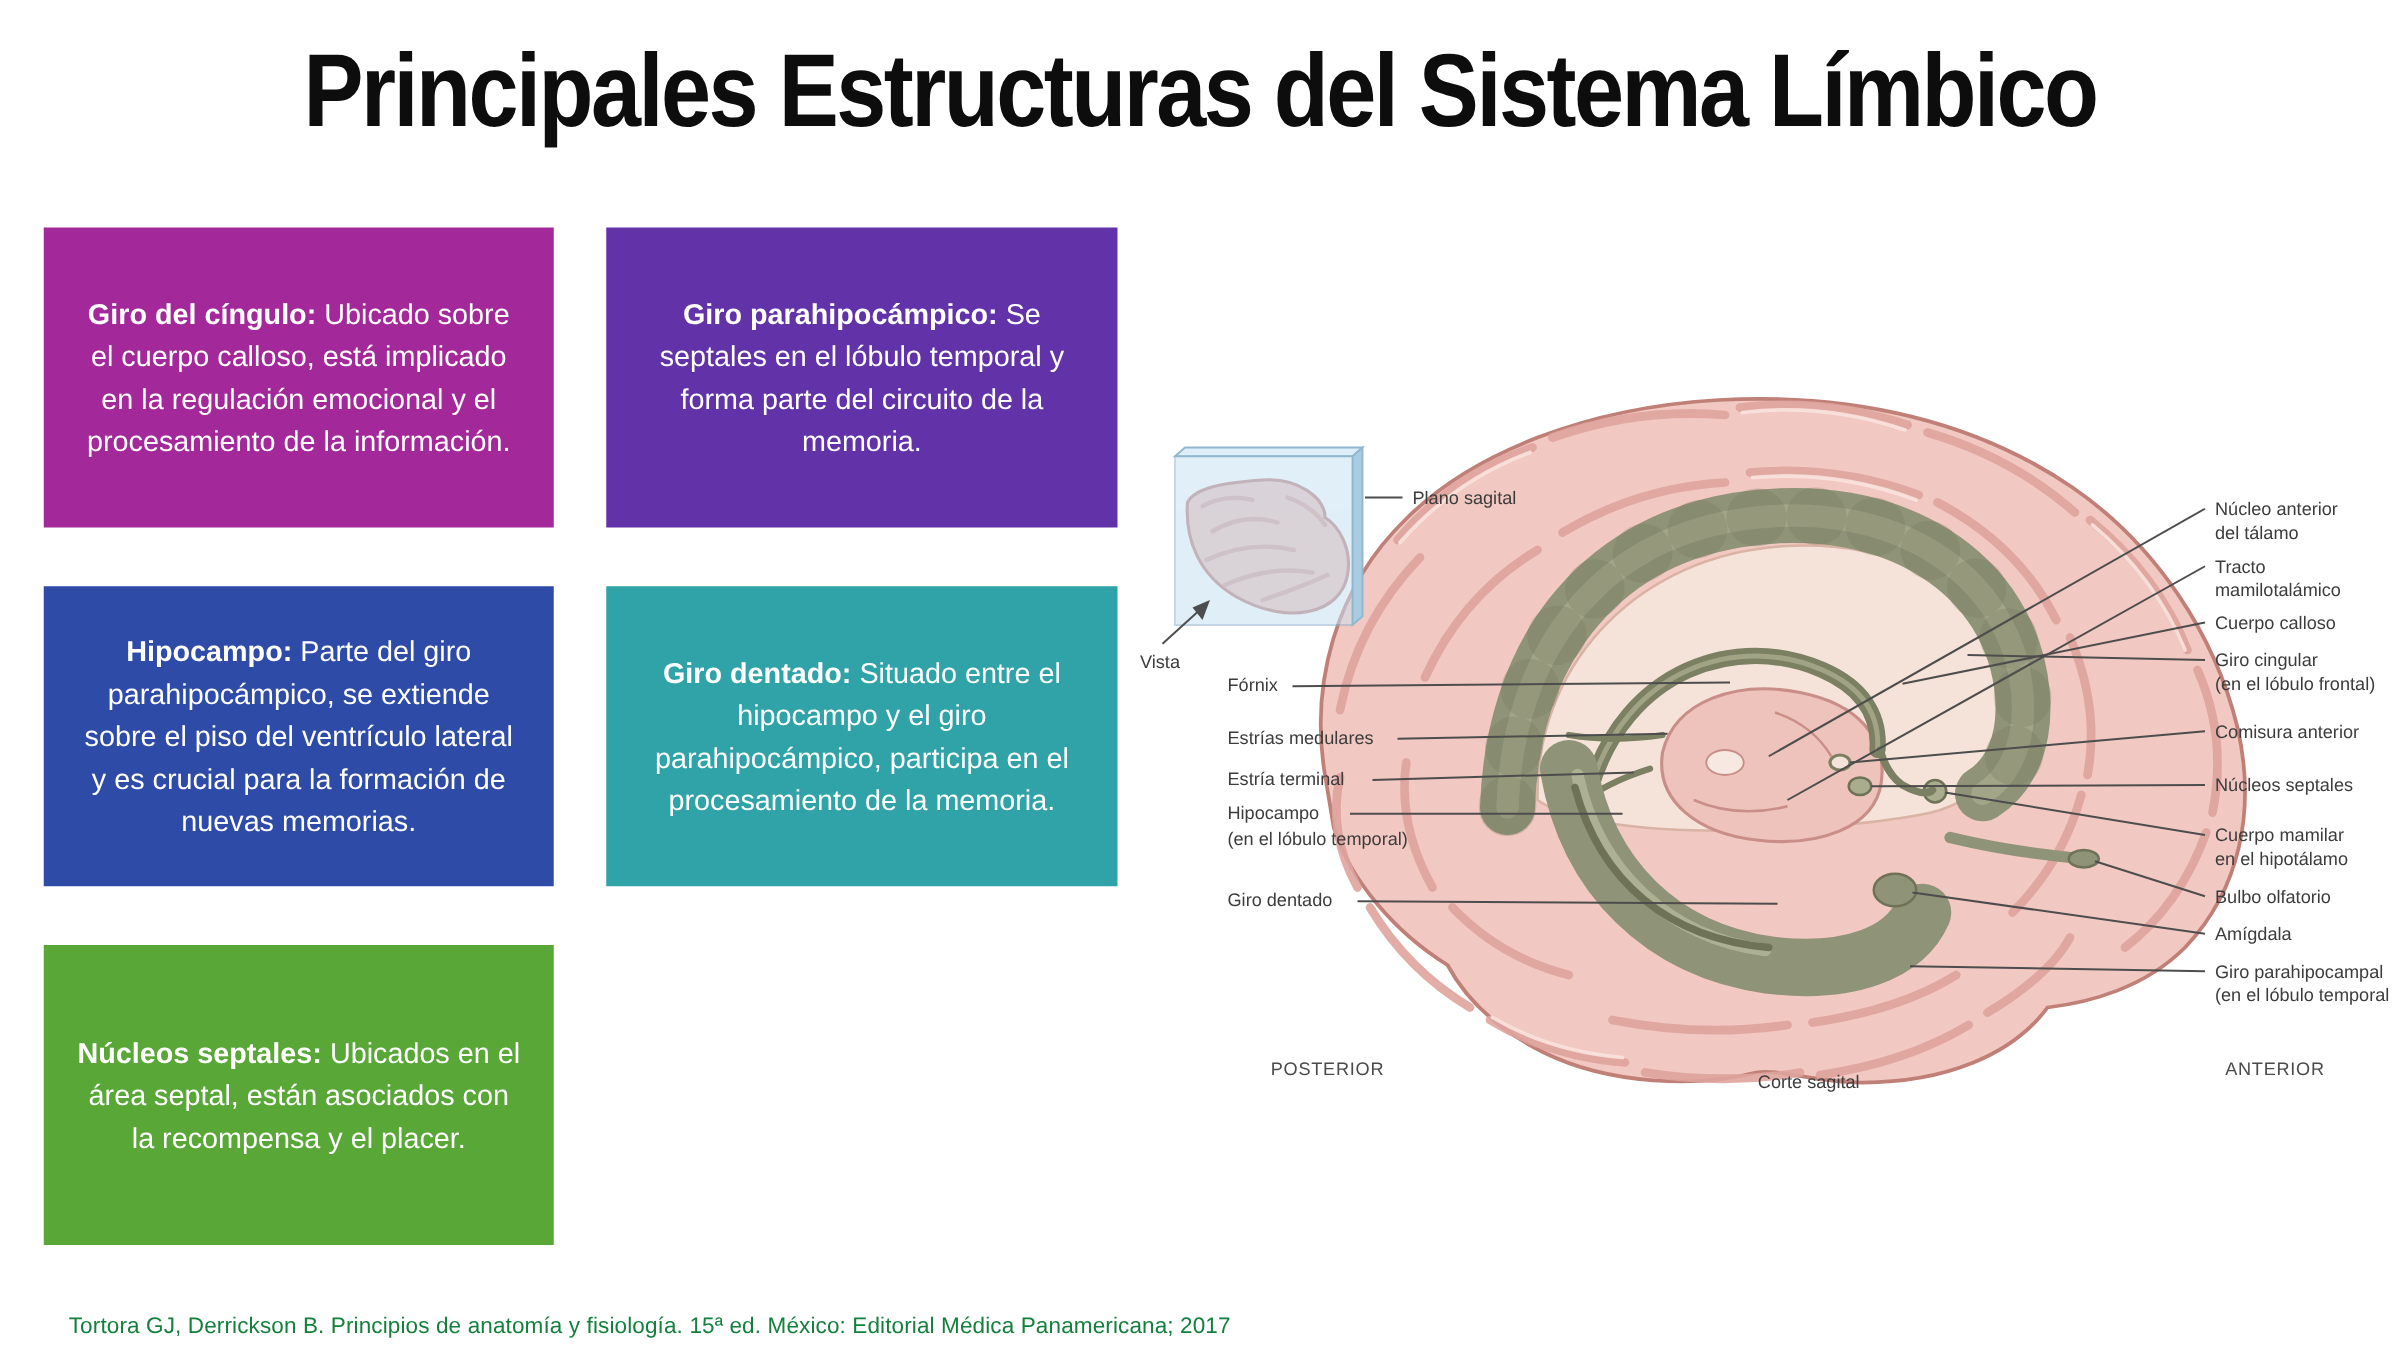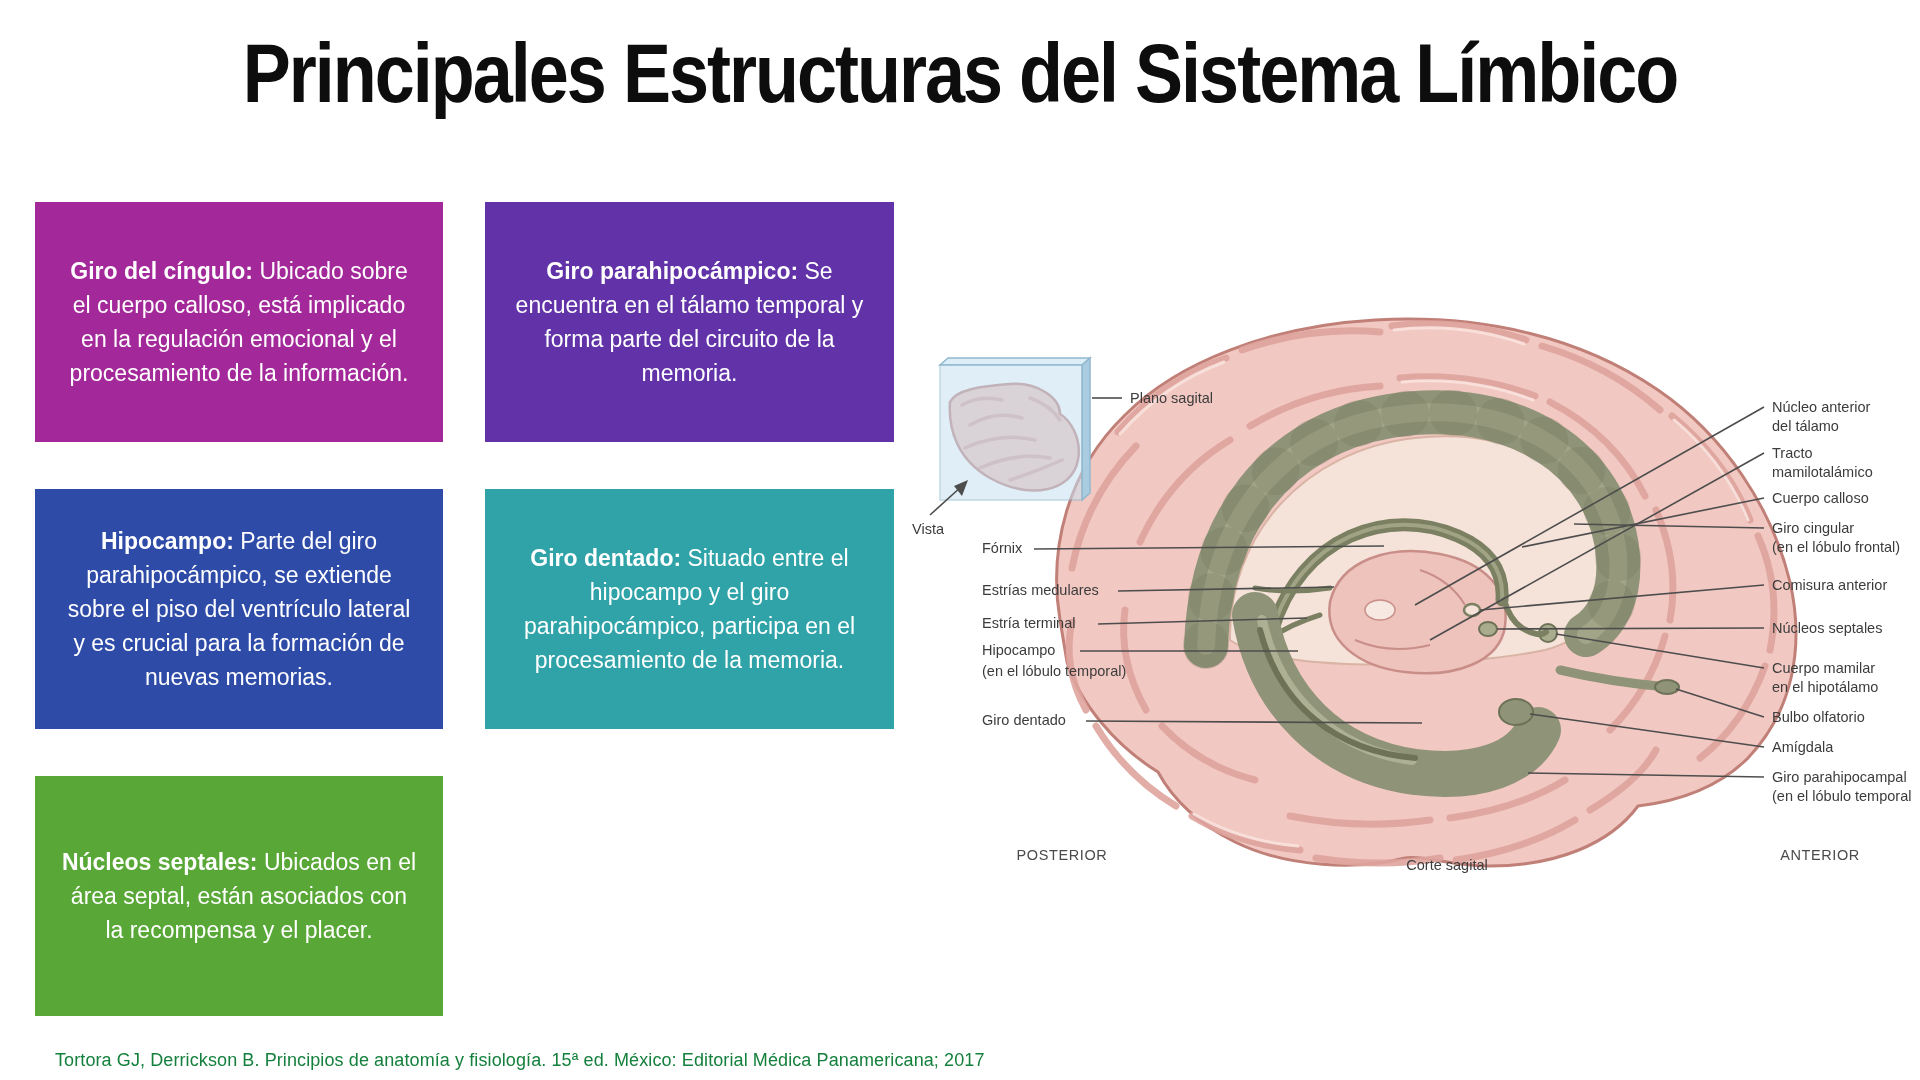--- a/index.html
+++ b/index.html
@@ -15,21 +15,21 @@
     position:absolute;top:26px;left:0;right:0;
     text-align:center;
     font-size:72px;font-weight:bold;letter-spacing:-2px;
     color:#0d0d0d;
     transform:scaleY(1.15);transform-origin:top center;
     margin:0;white-space:nowrap;
   }
 
   
   .cards{
-    position:absolute;left:35px;top:202px;
+    position:absolute;left:35px;top:182px;
     display:grid;
     grid-template-columns:408px 409px;
     grid-template-rows:240px 240px 240px;
     column-gap:42px;row-gap:47px;
   }
   .card{
     display:flex;align-items:center;justify-content:center;
     text-align:center;color:#ffffff;
     padding:18px 24px;box-sizing:border-box;
     font-size:23px;line-height:34px;
@@ -58,21 +58,21 @@
 
   <h1 class="title">Principales Estructuras del Sistema Límbico</h1>
 
   <div class="cards">
     <div class="card" style="background: rgb(163, 41, 154);">
       <div><b>Giro del cíngulo:</b>
       <span>Ubicado sobre el cuerpo calloso, está implicado en la regulación emocional y el procesamiento de la información.</span></div>
     </div>
     <div class="card" style="background: rgb(97, 50, 168);">
       <div><b>Giro parahipocámpico:</b>
-      <span>Se encuentra en el tálamo temporal y forma parte del circuito de la memoria.</span></div>
+      <span>Se septales en el lóbulo temporal y forma parte del circuito de la memoria.</span></div>
     </div>
     <div class="card" style="background: rgb(46, 75, 168);">
       <div><b>Hipocampo:</b>
       <span>Parte del giro parahipocámpico, se extiende sobre el piso del ventrículo lateral y es crucial para la formación de nuevas memorias.</span></div>
     </div>
     <div class="card" style="background: rgb(47, 163, 168);">
       <div><b>Giro dentado:</b>
       <span>Situado entre el hipocampo y el giro parahipocámpico, participa en el procesamiento de la memoria.</span></div>
     </div>
     <div class="card" style="background: rgb(88, 167, 55); justify-content: center;">

